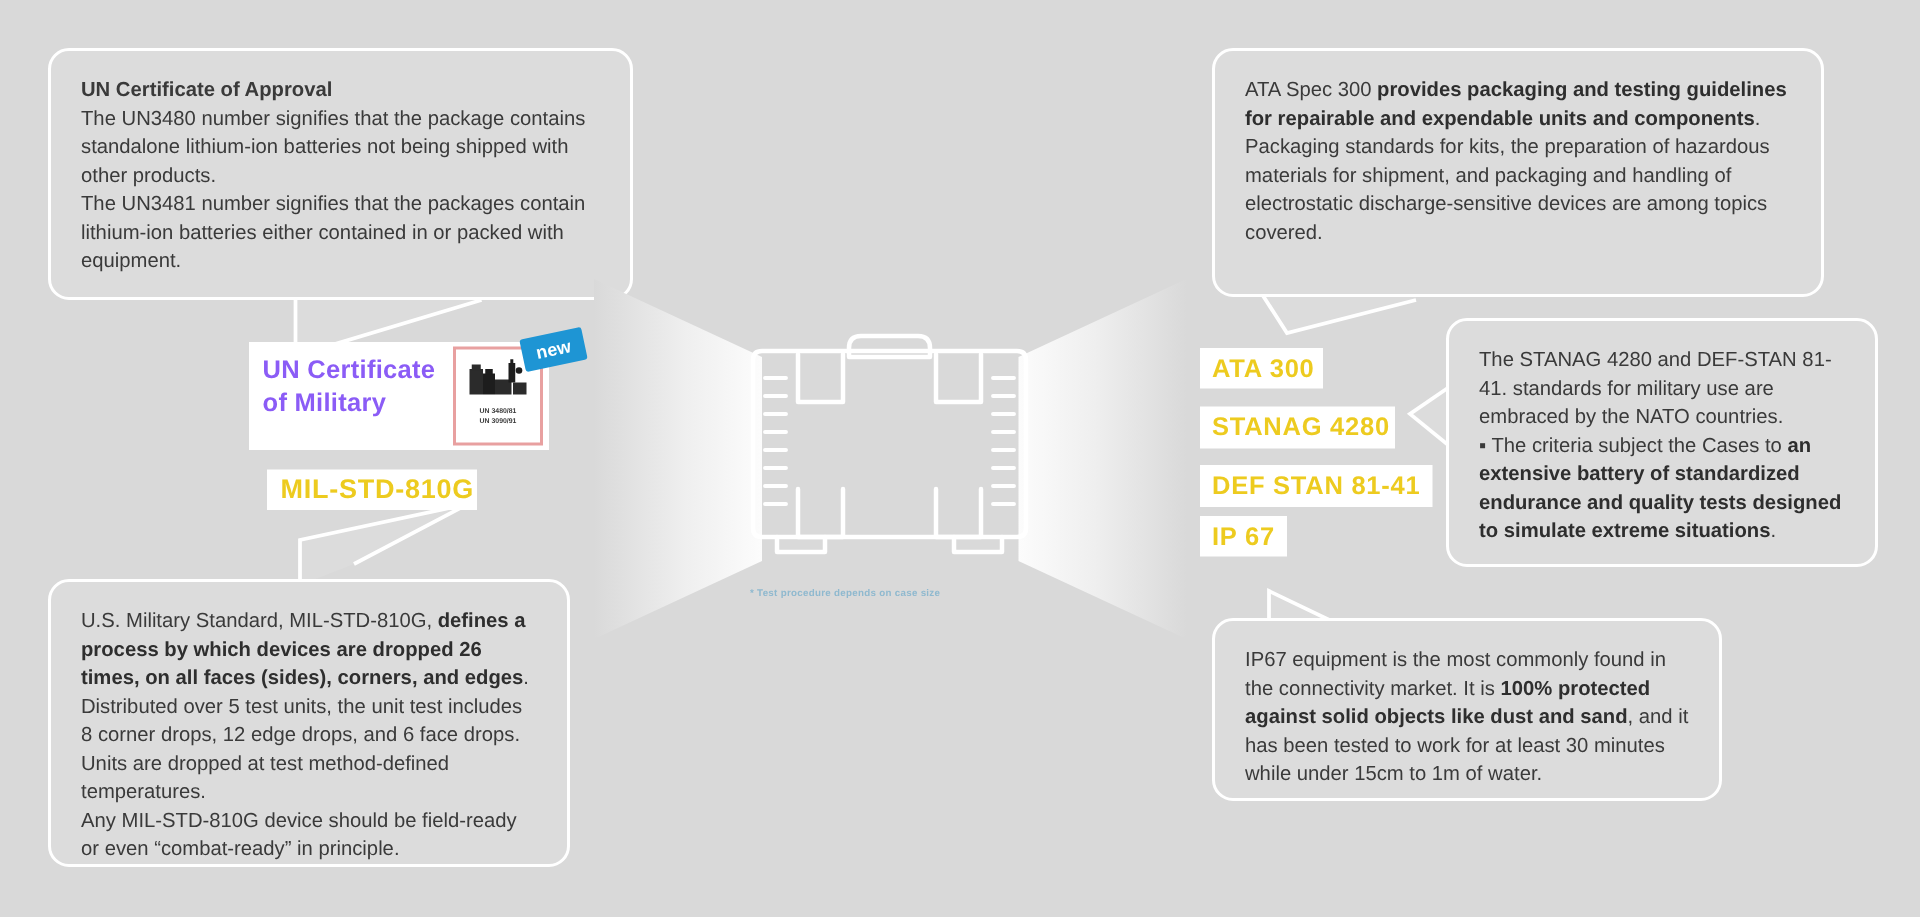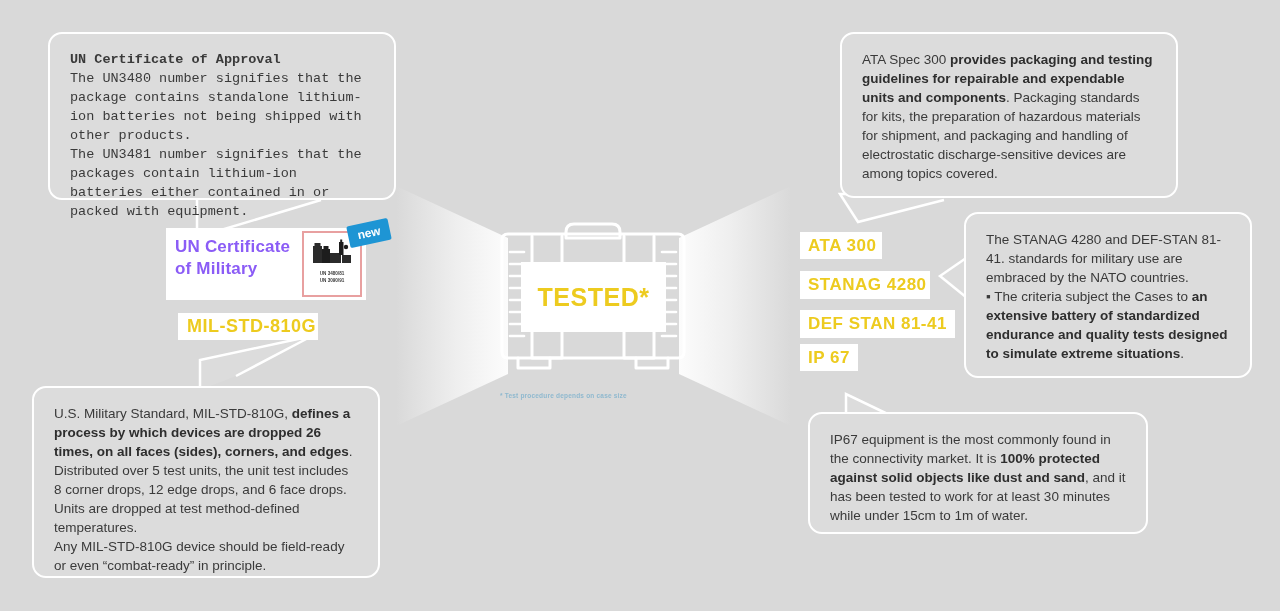--- a/index.html
+++ b/index.html
@@ -39,23 +39,23 @@
   }
   .callout b {
     font-weight: bold;
     color: #2e2e2e;
   }
   .callout .ttl {
     font-weight: bold;
     display: block;
   }
 
-  #callout-un       { left: 48px;  top: 32px;  width: 348px; height: 168px; font-family: Liberation Mono, monospace; }
+  #callout-un       { left: 32px;  top: 32px;  width: 390px; height: 168px; }
   #callout-mil      { left: 32px;  top: 386px; width: 348px; height: 192px; }
-  #callout-ata      { left: 808px; top: 32px;  width: 338px; height: 166px; margin-left: 32px; }
+  #callout-ata      { left: 808px; top: 32px;  width: 408px; height: 166px; }
   #callout-stanag   { left: 964px; top: 212px; width: 288px; height: 166px; }
   #callout-ip67     { left: 808px; top: 412px; width: 340px; height: 122px; }
 
   
   .tail {
     position: absolute;
     pointer-events: none;
   }
 
   
@@ -299,21 +299,20 @@
         <path d="M174 46 L188 46"></path>
         <path d="M174 58 L188 58"></path>
       <path d="M174 70 L188 70"></path>
         <path d="M174 82 L188 82"></path>
         <path d="M174 94 L188 94"></path>
       <path d="M174 106 L188 106"></path>
         <path d="M174 118 L188 118"></path>
     </g>
   </svg>
 
-  <div id="tested-plaque">TESTED*</div>
   <div id="footnote">*  Test procedure depends on case size</div>
 
   <div class="ylabel" id="tag-ata">ATA 300</div>
   <div class="ylabel" id="tag-stanag">STANAG 4280</div>
   <div class="ylabel" id="tag-defstan">DEF STAN 81-41</div>
   <div class="ylabel" id="tag-ip67">IP 67</div>
 
 </div>
 
 </body></html>

